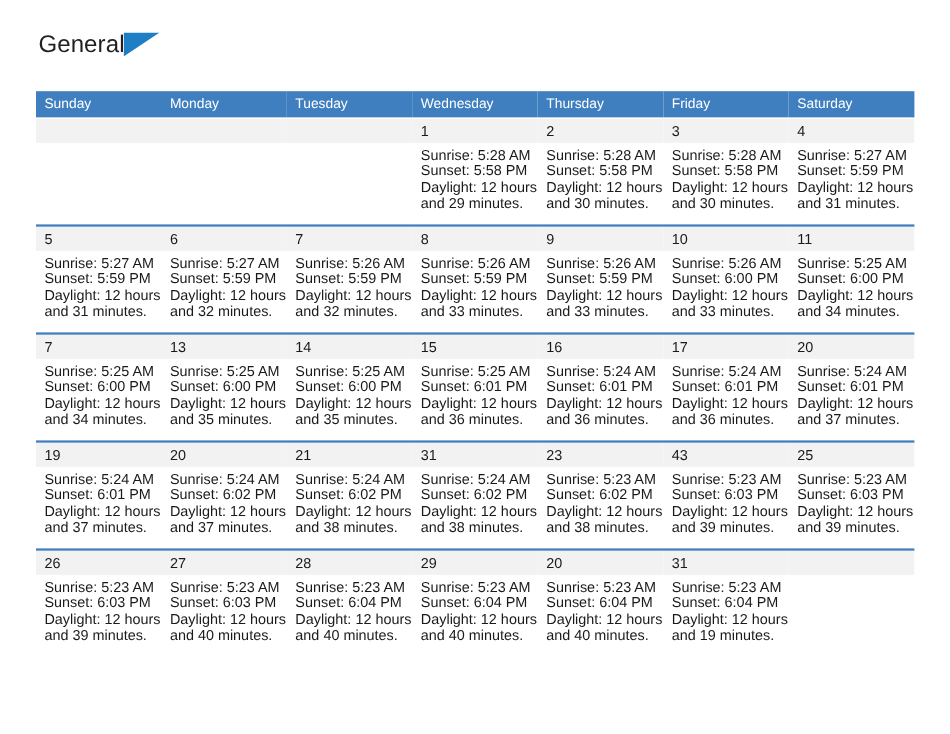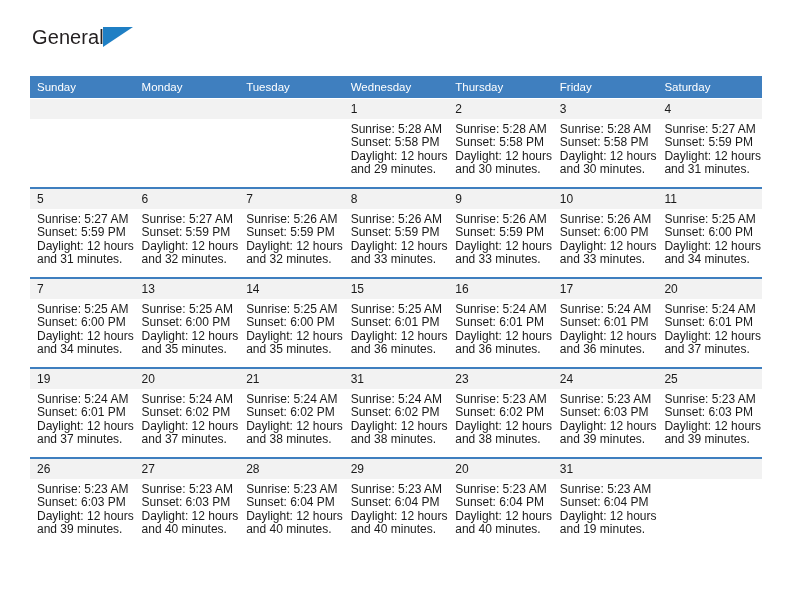--- a/index.html
+++ b/index.html
@@ -401,21 +401,21 @@
           <td class="day">
             <div class="daynum">23</div>
             <div class="info">
               <div>Sunrise: 5:23 AM</div>
               <div>Sunset: 6:02 PM</div>
               <div>Daylight: 12 hours</div>
               <div>and 38 minutes.</div>
             </div>
           </td>
           <td class="day">
-            <div class="daynum">24</div>
+            <div class="daynum">43</div>
             <div class="info">
               <div>Sunrise: 5:23 AM</div>
               <div>Sunset: 6:03 PM</div>
               <div>Daylight: 12 hours</div>
               <div>and 39 minutes.</div>
             </div>
           </td>
           <td class="day">
             <div class="daynum">25</div>
             <div class="info">

